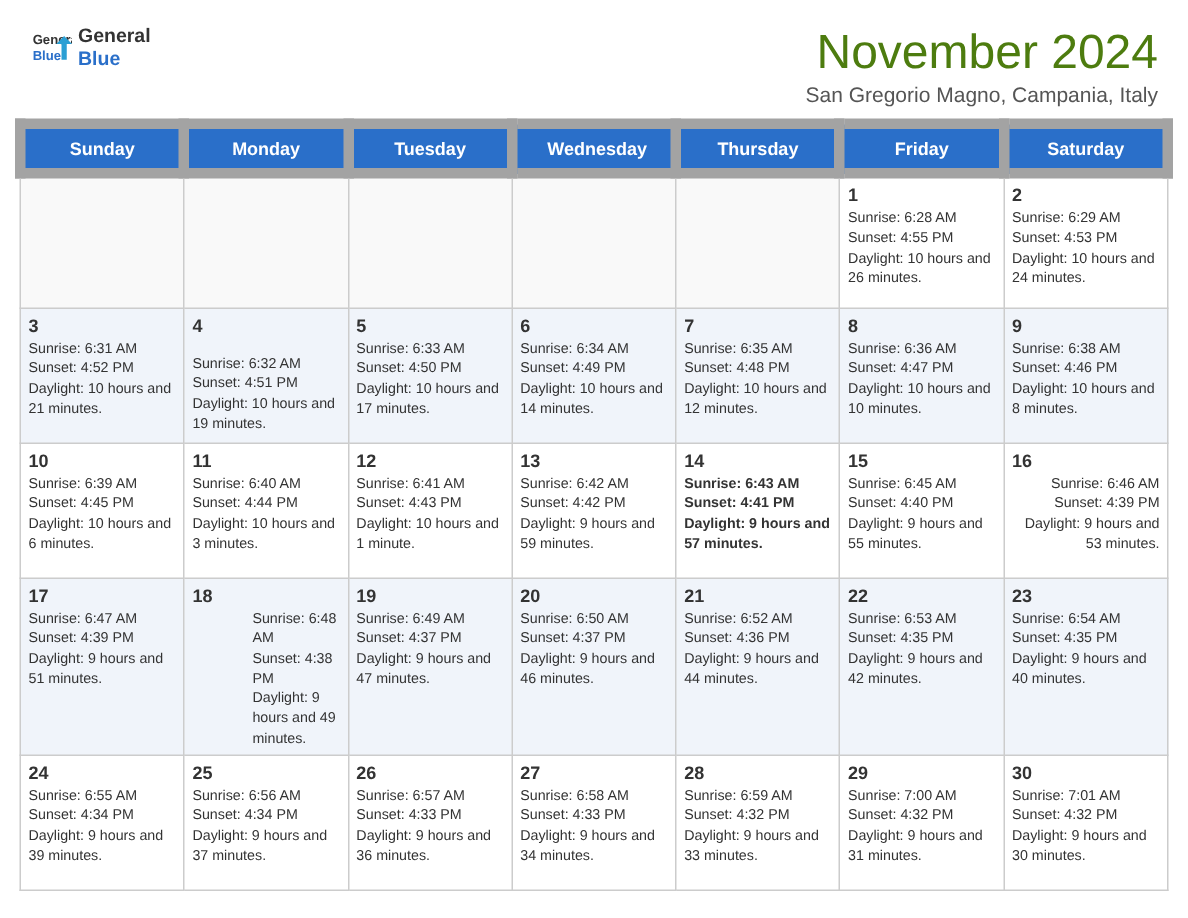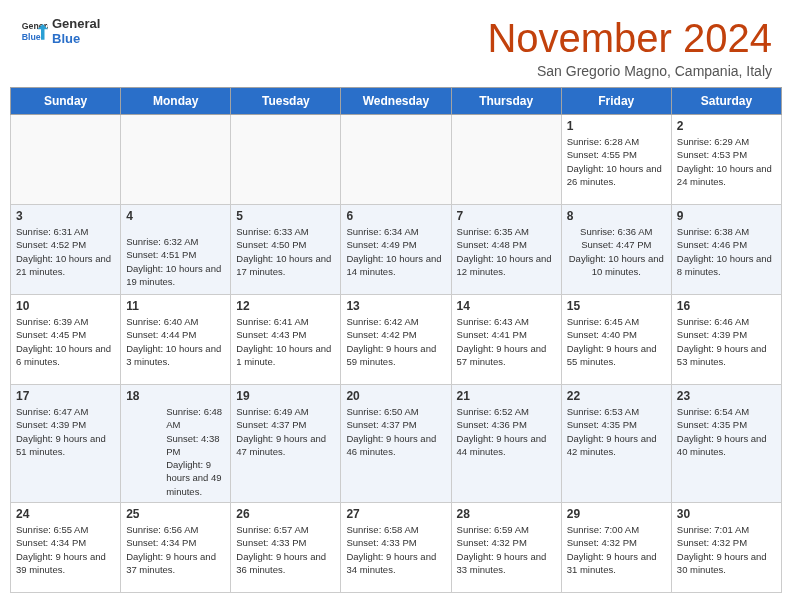--- a/index.html
+++ b/index.html
@@ -22,23 +22,23 @@
       gap: 2px;
     }
     .logo-icon {
       width: 28px;
       height: 28px;
     }
     .title-section {
       text-align: right;
     }
     .month-title {
-      font-size: 40px;
+      font-size: 32px;
       font-weight: 300;
-      color: #c2410c;
+      color: #4d7c0f;
     }
     .location-title {
       font-size: 14px;
       color: #555;
       margin-top: 2px;
       margin-left: 24px;
     }
     .calendar-container {
       padding: 0 10px 10px 10px;
     }
@@ -47,21 +47,21 @@
       border-collapse: collapse;
       table-layout: fixed;
     }
     .day-header {
       background: #2a6fc9;
       color: #fff;
       font-size: 12px;
       font-weight: bold;
       text-align: center;
       padding: 6px 20px;
-      border: 1px solid #a3a3a3;
+      border: 7px solid #a3a3a3;
     }
     .day-cell {
       vertical-align: top;
       border: 1px solid #ccc;
       padding: 4px 5px;
       height: 90px;
       font-size: 10px;
       color: #333;
       background: #fff;
     }
@@ -164,21 +164,21 @@
 Daylight: 10 hours and 14 minutes.</div>
           </td>
           <td class="day-cell alt-row">
             <span class="day-number">7</span>
             <div class="day-info" style="white-space: pre-line;">Sunrise: 6:35 AM
 Sunset: 4:48 PM
 Daylight: 10 hours and 12 minutes.</div>
           </td>
           <td class="day-cell alt-row">
             <span class="day-number">8</span>
-            <div class="day-info" style="white-space: pre-line; text-align: center;">Sunrise: 6:36 AM
+            <div class="day-info" style="white-space: pre-line;">Sunrise: 6:36 AM
 Sunset: 4:47 PM
 Daylight: 10 hours and 10 minutes.</div>
           </td>
           <td class="day-cell alt-row">
             <span class="day-number">9</span>
             <div class="day-info" style="white-space: pre-line;">Sunrise: 6:38 AM
 Sunset: 4:46 PM
 Daylight: 10 hours and 8 minutes.</div>
           </td>
         </tr>
@@ -202,33 +202,33 @@
 Daylight: 10 hours and 1 minute.</div>
           </td>
           <td class="day-cell">
             <span class="day-number">13</span>
             <div class="day-info" style="white-space: pre-line;">Sunrise: 6:42 AM
 Sunset: 4:42 PM
 Daylight: 9 hours and 59 minutes.</div>
           </td>
           <td class="day-cell">
             <span class="day-number">14</span>
-            <div class="day-info" style="white-space: pre-line;">Sunrise: 6:43 AM
+            <div class="day-info" style="white-space: pre-line; font-weight: bold;">Sunrise: 6:43 AM
 Sunset: 4:41 PM
 Daylight: 9 hours and 57 minutes.</div>
           </td>
           <td class="day-cell">
             <span class="day-number">15</span>
             <div class="day-info" style="white-space: pre-line;">Sunrise: 6:45 AM
 Sunset: 4:40 PM
 Daylight: 9 hours and 55 minutes.</div>
           </td>
           <td class="day-cell">
             <span class="day-number">16</span>
-            <div class="day-info" style="white-space: pre-line;">Sunrise: 6:46 AM
+            <div class="day-info" style="white-space: pre-line; text-align: right;">Sunrise: 6:46 AM
 Sunset: 4:39 PM
 Daylight: 9 hours and 53 minutes.</div>
           </td>
         </tr>
         <tr>
           <td class="day-cell alt-row">
             <span class="day-number">17</span>
             <div class="day-info" style="white-space: pre-line;">Sunrise: 6:47 AM
 Sunset: 4:39 PM
 Daylight: 9 hours and 51 minutes.</div>

